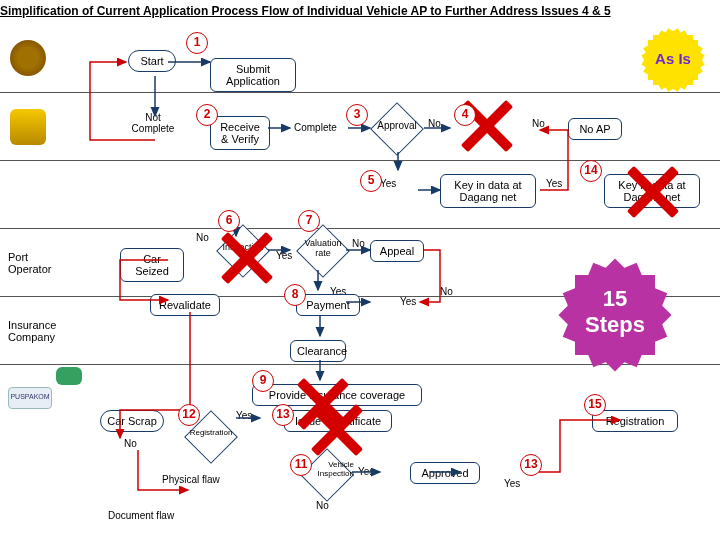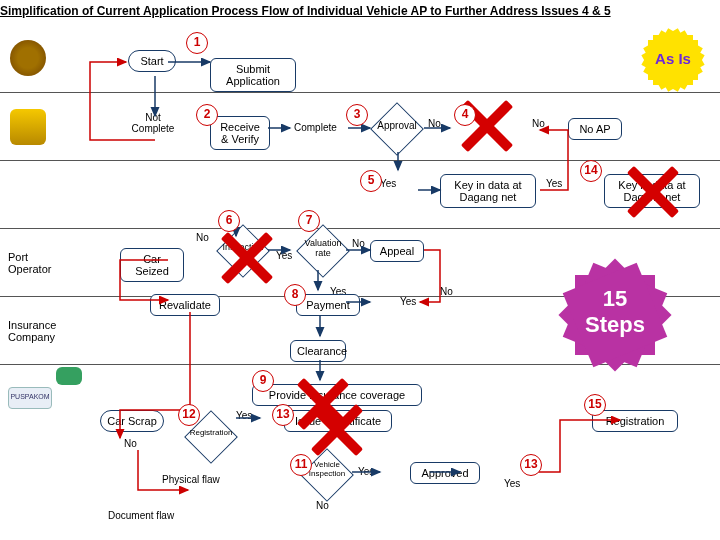--- a/index.html
+++ b/index.html
@@ -184,21 +184,21 @@
 <div class="diamond" style="left:184px;top:410px;">
     <div class="d"></div>
     <div class="dl" style="font-size:8px;">Registration</div>
   </div>
 <div class="box" style="left:284px;top:410px;width:108px;">Issue VCertificate</div>
 
 <div class="small-label" style="left:162px;top:474px;">Physical flaw</div>
 <div class="small-label" style="left:108px;top:510px;">Document flaw</div>
 <div class="diamond" style="left:300px;top:448px;">
     <div class="d"></div>
-    <div class="dl" style="font-size:8px;top:12px;white-space:pre;">Vehicle
+    <div class="dl" style="font-size:8px;top:12px;white-space:pre;text-align:right;">Vehicle
 Inspection</div>
   </div>
 <div class="small-label" style="left:316px;top:500px;">No</div>
 <div class="small-label" style="left:358px;top:466px;">Yes</div>
 <div class="box" style="left:410px;top:462px;width:70px;">Approved</div>
 <div class="small-label" style="left:504px;top:478px;">Yes</div>
 <div class="box" style="left:592px;top:410px;width:86px;">Registration</div>
 
 <div class="numcirc" style="left:186px;top:32px;">1</div>
 <div class="numcirc" style="left:196px;top:104px;">2</div>

